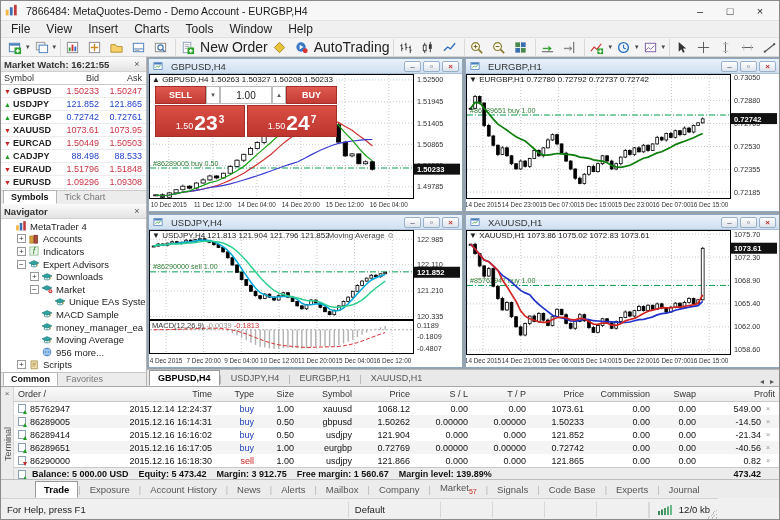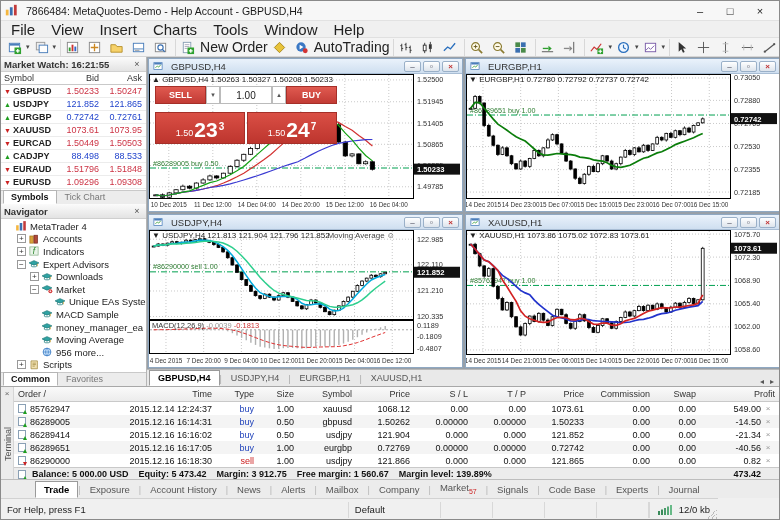--- a/index.html
+++ b/index.html
@@ -4,21 +4,21 @@
 <style>
   html,body{margin:0;padding:0;background:#666;}
   *{box-sizing:border-box;font-family:"Liberation Sans","DejaVu Sans",sans-serif;}
   .app{position:relative;width:780px;height:520px;background:#f0f0f0;border:1px solid #8a8a8a;overflow:hidden;user-select:none;}
   
   .titlebar{height:20px;background:#f7f7f7;border-bottom:1px solid #e2e2e2;display:flex;align-items:center;padding:0 4px;}
   .titlebar .ttext{font-size:10.5px;color:#1a1a1a;margin-left:5px;flex:1;white-space:nowrap;overflow:hidden;}
   .wctl{width:30px;height:18px;display:flex;align-items:center;justify-content:center;font-size:11px;color:#222;}
   
   .menubar{height:17px;background:#f0f0f0;border-bottom:1px solid #e0e0e0;display:flex;align-items:center;padding-left:2px;}
-  .menu-item{font-size:15px;color:#222;padding:1px 8px;}
+  .menu-item{font-size:12px;color:#222;padding:1px 8px;}
   
   .toolbar{height:19px;background:#f4f4f4;border-bottom:1px solid #d6d6d6;display:flex;align-items:center;overflow:hidden;padding-left:2px;}
   .tb-group{display:flex;align-items:center;border-right:1px solid #d8d8d8;padding:0 2px;height:17px;}
   .tbtn{display:flex;align-items:center;padding:0 2px;height:17px;}
   .tbtn svg{display:block;}
   .tblabel{font-size:14px;color:#222;margin-left:2px;white-space:nowrap;}
   .dd{font-size:7px;color:#444;margin-left:1px;}
   
   .leftcol{position:absolute;left:0;top:56px;width:146px;height:329px;background:#f0f0f0;border-right:1px solid #b5b5b5;}
   .panel-header{height:15px;background:linear-gradient(#fbfbfb,#e3e3e3);border-bottom:1px solid #cfcfcf;display:flex;align-items:center;padding:0 3px;}
@@ -52,21 +52,21 @@
   .cw-body{position:relative;width:312px;height:136px;background:#fff;}
   .ohlc-hdr{position:absolute;left:3px;top:1px;font-size:8px;color:#222;white-space:nowrap;z-index:5;}
   .ea-label{position:absolute;right:66px;top:1px;font-size:8px;color:#444;white-space:nowrap;z-index:5;}
   .sub-hdr{position:absolute;left:3px;font-size:7.5px;white-space:nowrap;z-index:5;}
   
   .ocw{position:absolute;left:6px;top:12px;width:182px;z-index:6;}
   .ocw-top{display:flex;height:18px;}
   .ocw-sell,.ocw-buy{width:51px;background:linear-gradient(#e05a50,#c23b35);color:#fff;font-size:9px;font-weight:bold;display:flex;align-items:center;justify-content:center;border:1px solid #a52f28;}
   .ocw-spin{width:14px;background:#fff;border:1px solid #bbb;font-size:7px;color:#555;display:flex;align-items:center;justify-content:center;}
   .ocw-vol{flex:1;background:#fff;border:1px solid #bbb;font-size:10px;color:#222;display:flex;align-items:center;justify-content:center;}
-  .ocw-prices{display:flex;height:32px;margin-top:8px;}
+  .ocw-prices{display:flex;height:32px;margin-top:1px;}
   .ocw-px{flex:1;background:linear-gradient(#da4f45,#bd352e);border:1px solid #a52f28;color:#fff;display:flex;align-items:flex-end;justify-content:center;padding-bottom:3px;}
   .ocw-px:first-child{margin-right:2px;}
   .ocw-px .sm{font-size:9px;margin-right:1px;line-height:14px;}
   .ocw-px .big{font-size:21px;font-weight:bold;line-height:20px;}
   .ocw-px sup{font-size:10px;font-weight:bold;line-height:10px;margin-left:1px;position:relative;top:-8px;}
   
   .chart-tabs{position:absolute;left:0;top:312px;width:634px;height:17px;background:#e9e9e9;border-top:1px solid #b8b8b8;display:flex;align-items:flex-end;padding-left:2px;}
   .ctab{font-size:9px;color:#555;padding:2px 8px;border:1px solid transparent;white-space:nowrap;}
   .ctab.active{background:#fff;border:1px solid #9a9a9a;border-bottom:1px solid #fff;color:#000;font-weight:bold;}
   .ctab-sep{color:#aaa;font-size:9px;padding-bottom:2px;}
@@ -114,21 +114,21 @@
 
 <div class="app">
   <div class="titlebar">
     <span class="ticon">
         <svg width="13" height="13" viewBox="0 0 16 16">
           <rect x="1" y="7" width="3.4" height="7" fill="#f4b63f"></rect>
           <rect x="6" y="4" width="3.4" height="10" fill="#3a6fb0"></rect>
           <rect x="11" y="1" width="3.4" height="13" fill="#c23b3b"></rect>
         </svg>
       </span>
-    <span class="ttext">7866484: MetaQuotes-Demo - Help Account - GBPUSD,H4</span>
+    <span class="ttext">7866484: MetaQuotes-Demo - Demo Account - EURGBP,H4</span>
     <span class="wctl">–</span>
     <span class="wctl">□</span>
     <span class="wctl">×</span>
   </div>
   <div class="menubar" id="menubar">
       <span class="menu-item">File</span>
       <span class="menu-item">View</span>
       <span class="menu-item">Insert</span>
       <span class="menu-item">Charts</span>
       <span class="menu-item">Tools</span>

